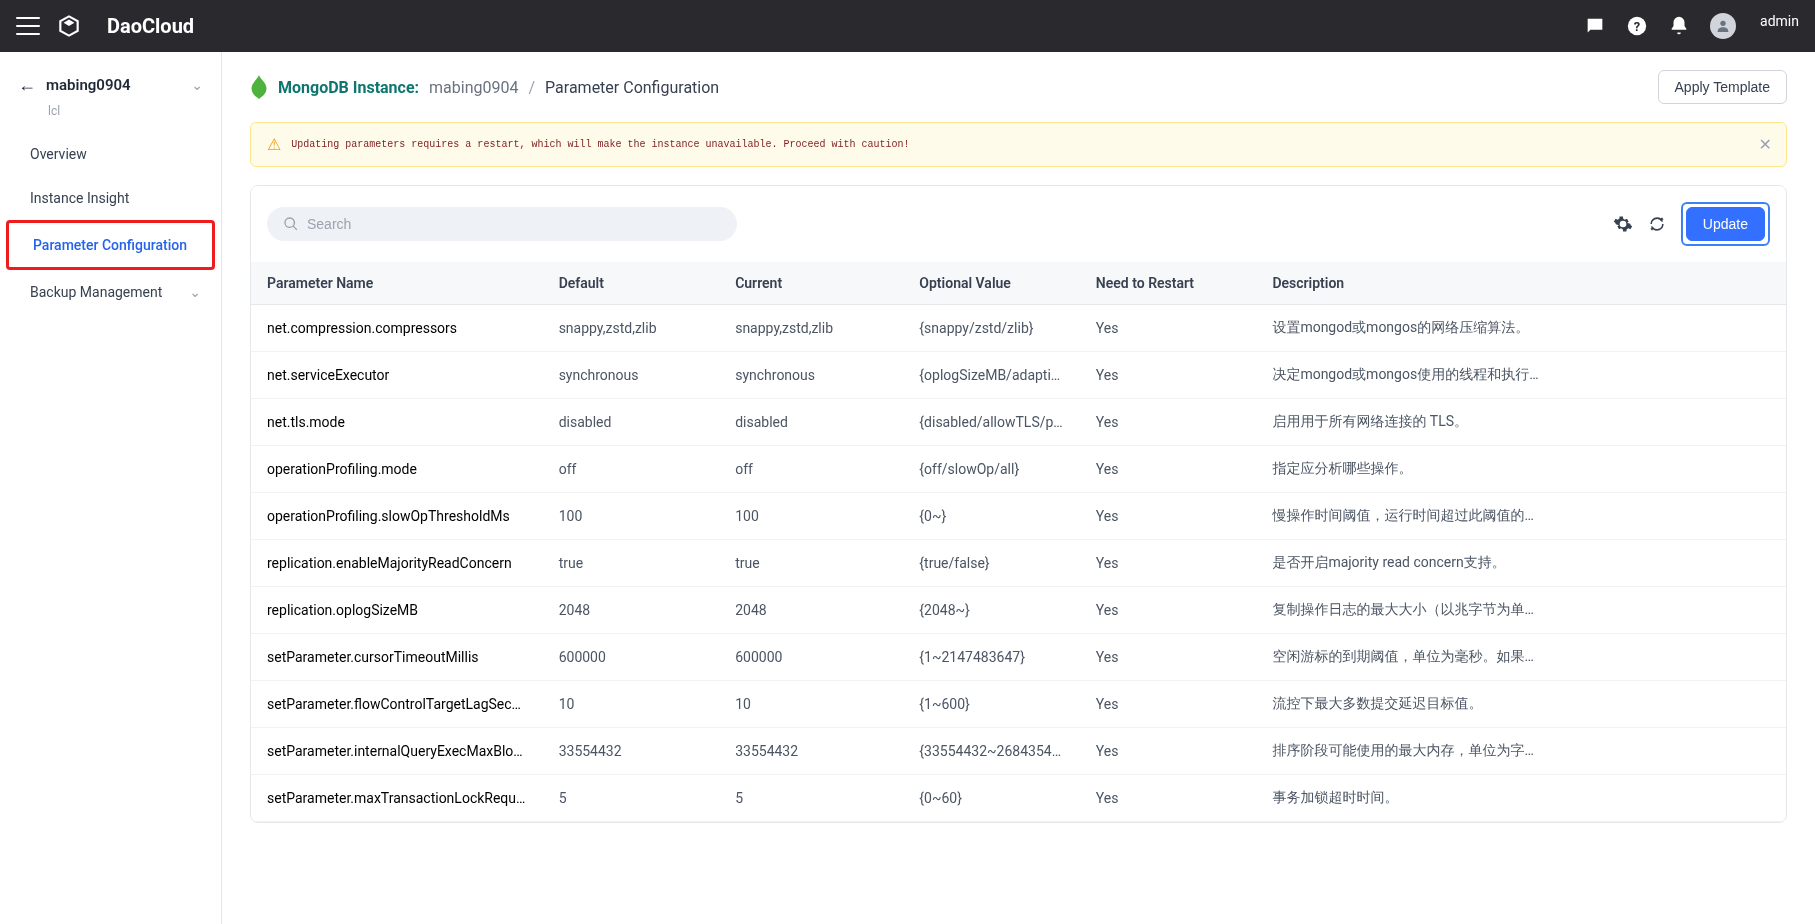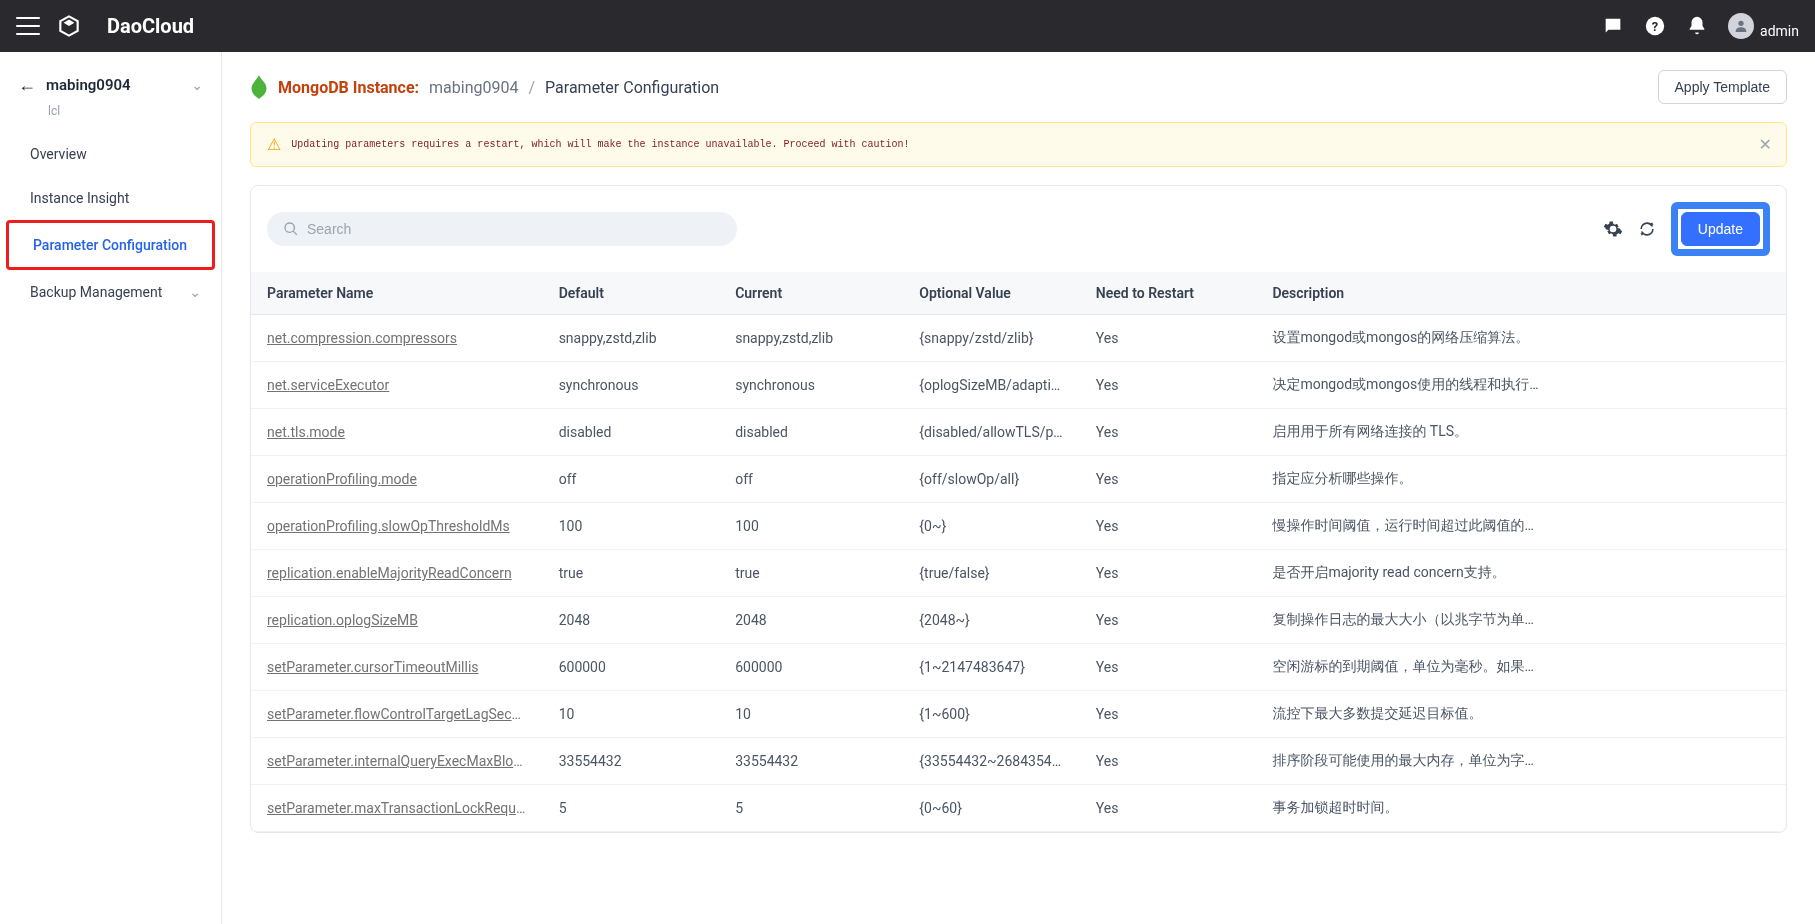--- a/index.html
+++ b/index.html
@@ -6,67 +6,67 @@
   body { font-family: -apple-system, BlinkMacSystemFont, "Segoe UI", Roboto, "Helvetica Neue", Arial, sans-serif; font-size: 14px; color: #1f2937; background: #fff; }
 
   .topbar { background: #2a2a2e; height: 52px; display: flex; align-items: center; justify-content: space-between; padding: 0 16px; color: #fff; }
   .topbar-left { display: flex; align-items: center; gap: 16px; }
   .hamburger { width: 24px; height: 18px; display: flex; flex-direction: column; justify-content: space-between; cursor: pointer; }
   .hamburger span { height: 2px; background: #fff; border-radius: 1px; }
   .brand { display: flex; align-items: center; gap: 25px; font-size: 20px; font-weight: 700; }
   .brand-icon { width: 26px; height: 26px; }
   .topbar-right { display: flex; align-items: center; gap: 20px; }
   .topbar-icon { width: 22px; height: 22px; fill: #fff; cursor: pointer; }
-  .topbar-user { display: flex; align-items: flex-end; gap: 6px; cursor: pointer; }
+  .topbar-user { display: flex; align-items: flex-start; gap: 24px; cursor: pointer; }
   .avatar-circle { width: 26px; height: 26px; border-radius: 50%; background: #d1d5db; display: flex; align-items: center; justify-content: center; }
 
   .layout { display: flex; height: calc(100vh - 52px); }
   .sidebar { width: 222px; border-right: 1px solid #e5e7eb; padding: 16px 0; flex-shrink: 0; }
   .side-head { padding: 6px 18px 4px 18px; display: flex; align-items: center; gap: 10px; }
   .side-head-arrow { cursor: pointer; font-size: 18px; font-weight: 600; }
   .side-head-title { font-weight: 600; font-size: 15px; flex: 1; }
   .side-head-chev { color: #9ca3af; cursor: pointer; }
   .side-sub { padding: 4px 18px 14px 48px; color: #9ca3af; font-size: 12px; }
   .side-item { padding: 14px 20px 14px 30px; display: flex; align-items: flex-start; justify-content: space-between; color: #374151; cursor: pointer; font-size: 14px; }
   .side-item.active { color: #2563eb; font-weight: 500; }
   .side-ext { color: #9ca3af; }
   .highlight-box { border: 3px solid #ef1c1c; border-radius: 4px; margin: 0 6px; }
   .highlight-box .side-item { padding-left: 24px; padding-right: 14px; }
 
   .main { flex: 1; overflow: auto; }
   .header-row { display: flex; align-items: center; justify-content: space-between; padding: 18px 28px; }
   .breadcrumb { display: flex; align-items: center; gap: 10px; }
   .breadcrumb-leaf { width: 18px; height: 24px; }
-  .breadcrumb-title { font-weight: 700; font-size: 16px; color: #c2410c; }
+  .breadcrumb-title { font-weight: 700; font-size: 16px; color: #0f766e; }
   .breadcrumb-name { color: #6b7280; font-size: 16px; }
   .breadcrumb-sep { color: #9ca3af; font-size: 16px; }
   .breadcrumb-current { color: #374151; font-size: 16px; }
   .btn { padding: 8px 16px; border-radius: 6px; border: 1px solid #d1d5db; background: #fff; color: #374151; cursor: pointer; font-size: 14px; }
   .btn-primary { background: #3370ff; border-color: #3370ff; color: #fff; }
 
   .content { padding: 0 28px 28px 28px; }
   .alert { background: #fffbeb; border: 1px solid #fde68a; border-radius: 6px; padding: 12px 16px; display: flex; align-items: center; gap: 10px; margin-bottom: 18px; position: relative; }
   .alert-icon { color: #f59e0b; font-size: 16px; }
   .alert-text { color: #7f1d1d; font-size: 10px; flex: 1; font-family: Liberation Mono, monospace; }
   .alert-close { color: #9ca3af; font-size: 16px; cursor: pointer; position: absolute; right: 14px; }
 
   .card { border: 1px solid #e5e7eb; border-radius: 8px; overflow: hidden; }
   .toolbar { display: flex; align-items: center; justify-content: space-between; padding: 16px; background: #fff; }
   .search-wrap { background: #eef1f5; border-radius: 20px; display: flex; align-items: center; gap: 8px; padding: 9px 16px; width: 470px; }
   .search-wrap svg { width: 16px; height: 16px; fill: #9ca3af; }
   .search-input { border: none; background: transparent; outline: none; font-size: 14px; color: #8b5cf6; flex: 1; }
   .search-input::placeholder { color: #9ca3af; }
   .toolbar-right { display: flex; align-items: center; gap: 14px; }
   .tool-icon { width: 20px; height: 20px; cursor: pointer; fill: #374151; }
-  .update-box { border: 7px solid #3b82f6; border-radius: 6px; padding: 3px; }
+  .update-box { border: 2px solid #3b82f6; border-radius: 6px; padding: 3px; }
 
   table { width: 100%; border-collapse: collapse; }
   th { text-align: left; font-weight: 600; color: #374151; padding: 13px 16px; background: #f7f8fa; border-bottom: 1px solid #e5e7eb; font-size: 14px; }
   td { padding: 14px 16px; border-bottom: 1px solid #f1f2f4; color: #4b5563; font-size: 14px; white-space: nowrap; overflow: hidden; text-overflow: ellipsis; max-width: 0; }
-  td.col-name { color: #737373; text-decoration: underline; }
+  td.col-name { color: #000000; }
   col.c1 { width: 19%; }
   col.c2 { width: 11.5%; }
   col.c3 { width: 12%; }
   col.c4 { width: 11.5%; }
   col.c5 { width: 11.5%; }
   col.c6 { width: 34.5%; }
 </style>
 </head>
 <body>
 

